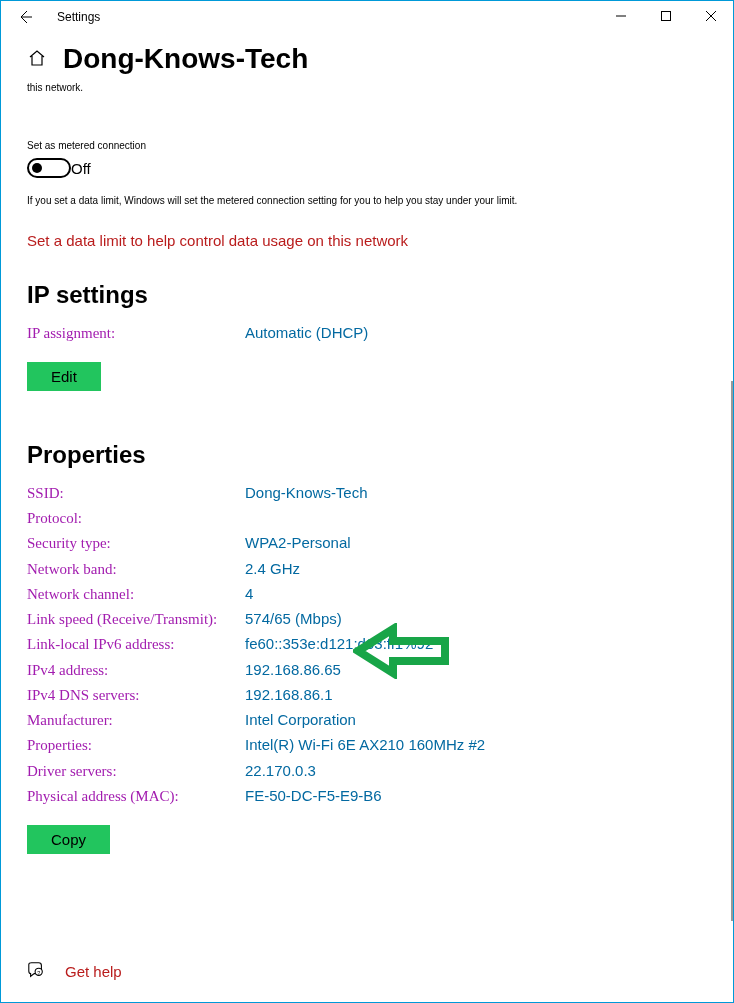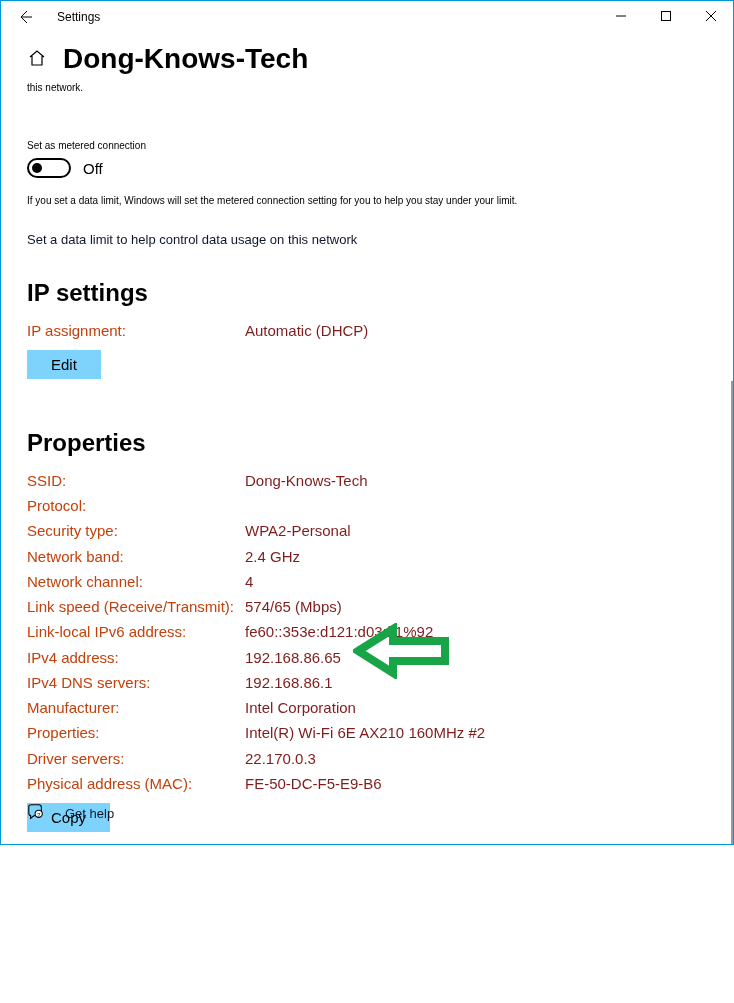--- a/index.html
+++ b/index.html
@@ -5,21 +5,21 @@
   * { box-sizing: border-box; }
   html, body {
     margin: 0; padding: 0;
     font-family: "Segoe UI", -apple-system, sans-serif;
     font-size: 15px;
     color: #000;
     background: #fff;
   }
   .window {
     width: 734px;
-    height: 845px;
+    height: 1003px;
     border: 1px solid #0099d8;
     display: flex;
     flex-direction: column;
     position: relative;
     overflow: hidden;
   }
   .titlebar {
     height: 32px;
     display: flex;
     align-items: center;
@@ -67,66 +67,66 @@
   }
   .body-text {
     font-size: 10px;
     line-height: 1.35;
     margin: 6px 0;
   }
   .section-gap { margin-top: 44px; }
   .toggle-row {
     display:flex;
     align-items:center;
-    gap: 12px;
+    gap: 0;
     margin-top: 2px;
     margin-bottom: 16px;
   }
   .toggle {
     width: 44px; height: 20px;
     border: 2px solid #000;
     border-radius: 11px;
     position: relative;
     background: #fff;
     cursor:pointer;
   }
   .toggle .knob {
     width: 10px; height: 10px;
     background: #000;
     border-radius: 50%;
     position: absolute;
     left: 3px; top: 3px;
   }
   .link {
-    color: #0f172a;
-    cursor:pointer;
-    font-size: 13px;
+    color: #b91c1c;
+    cursor:pointer;
+    font-size: 15px;
     display:inline-block;
     margin-top: 18px;
   }
   h2.section {
     font-size: 24px;
     font-weight: 600;
     margin: 32px 0 14px 0;
   }
   .kv-row {
     display:flex;
     align-items:flex-start;
     margin-bottom: 5px;
     font-size: 15px;
     line-height: 1.35;
   }
-  .kv-row .k { width: 218px; color:#c2410c; }
-  .kv-row .v { flex:1; color:#7f1d1d; }
+  .kv-row .k { width: 218px; color:#a21caf;font-family:Liberation Serif, serif; }
+  .kv-row .v { flex:1; color:#0369a1; }
   .btn-grey {
-    background: #7dd3fc;
+    background: #22c55e;
     border: none;
     padding: 6px 24px;
     font-size: 15px;
-    margin-top: 4px;
+    margin-top: 14px;
     cursor:pointer;
     font-family: inherit;
   }
   .help-row {
     position: absolute;
     left: 26px;
     bottom: 20px;
     display:flex;
     align-items:center;
     gap: 20px;

